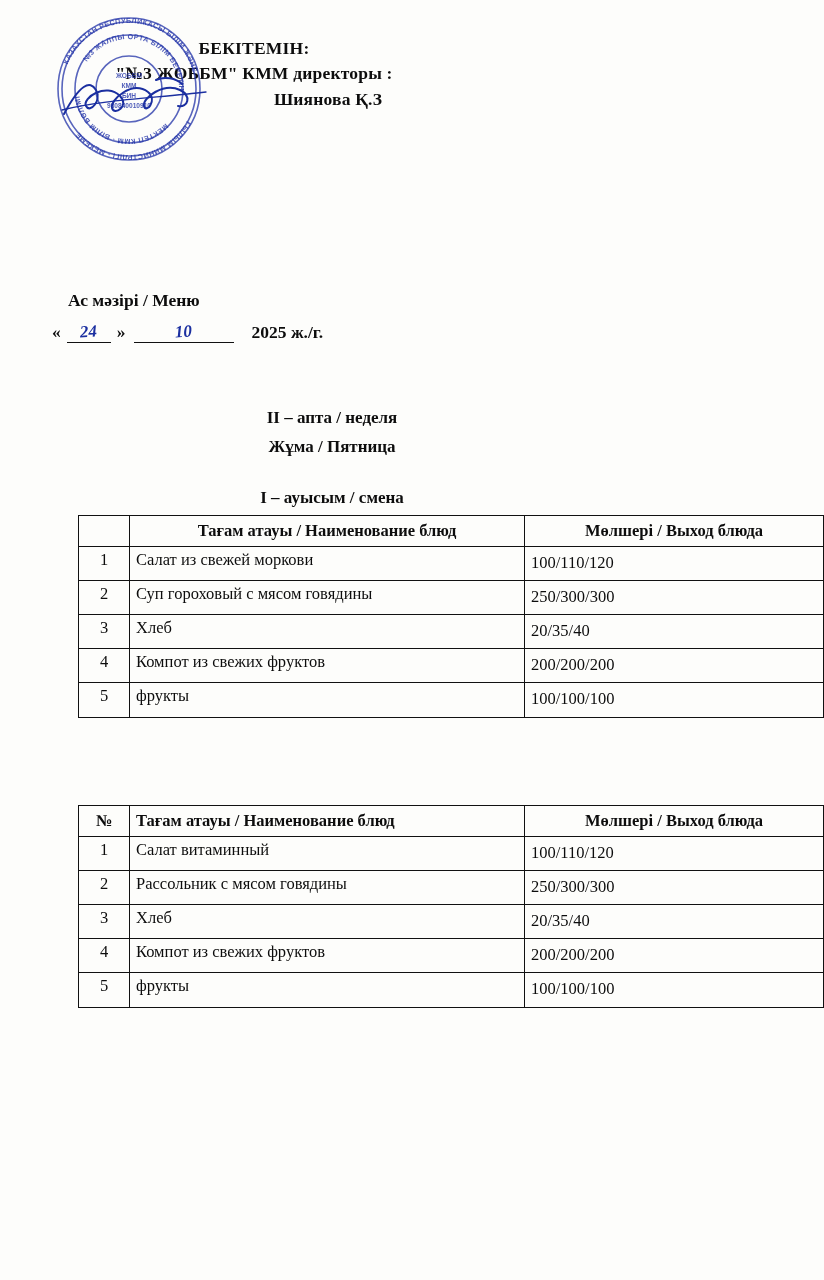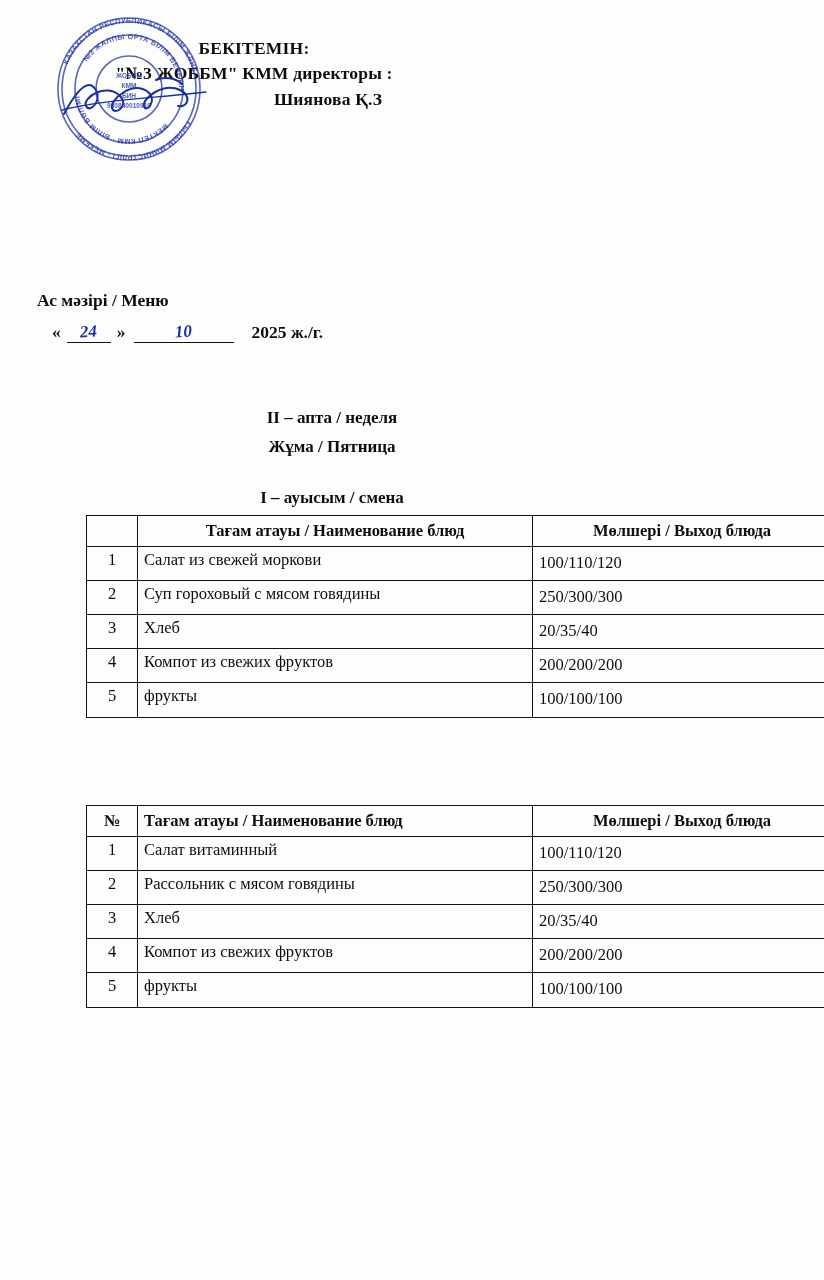--- a/index.html
+++ b/index.html
@@ -58,21 +58,21 @@
     left: 60px;
     top: 74px;
     width: 150px;
     height: 52px;
     pointer-events: none;
   }
 
   
   .menu-title {
     position: absolute;
-    left: 37px;
+    left: 68px;
     top: 290px;
     font-size: 17.5px;
     font-weight: 700;
   }
   .date-row {
     position: absolute;
     left: 52px;
     top: 322px;
     font-size: 17.5px;
     font-weight: 700;
@@ -116,21 +116,21 @@
     text-align: center;
     font-size: 17px;
     font-weight: 700;
   }
   .ch1 { top: 408px; }
   .ch2 { top: 437px; }
   .ch3 { top: 488px; }
   .ch4 { top: 760px; }
 
   
-  .tbl-wrap { position: absolute; left: 54px; width: 706px; padding-left: 32px; }
+  .tbl-wrap { position: absolute; left: 46px; width: 706px; padding-left: 32px; }
   .tbl-1 { top: 515px; }
   .tbl-2 { top: 805px; }
 
   table.menu {
     border-collapse: collapse;
     width: 706px;
     table-layout: fixed;
     font-size: 16.5px;
   }
   table.menu td, table.menu th {

